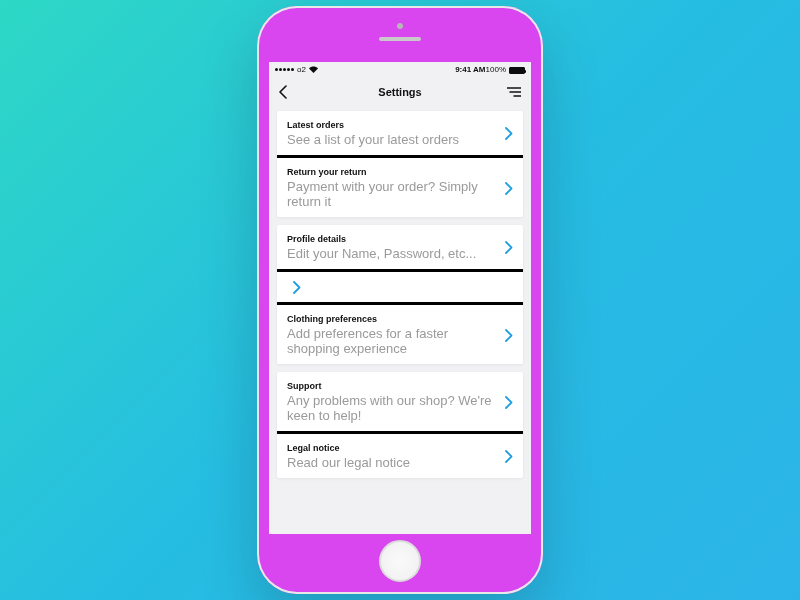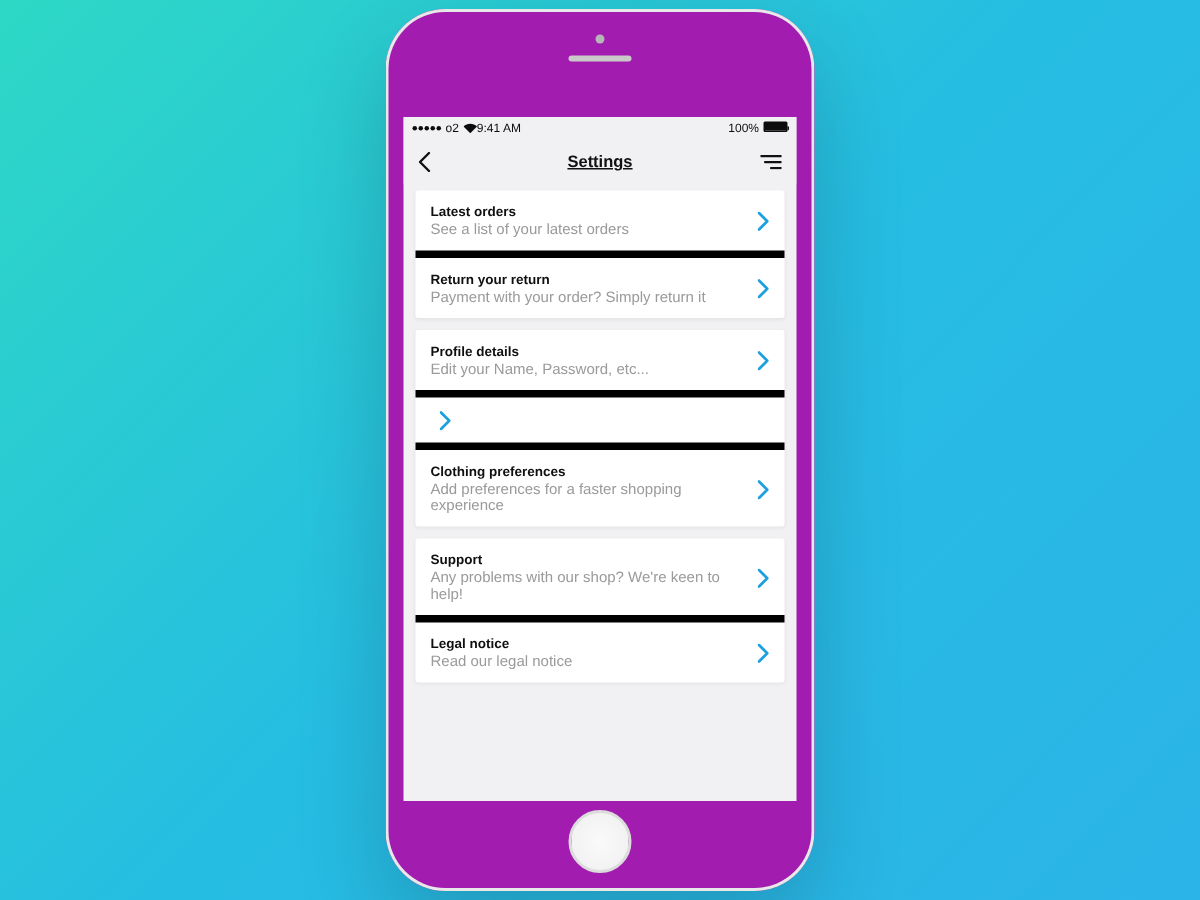--- a/index.html
+++ b/index.html
@@ -9,25 +9,25 @@
     background: linear-gradient(135deg, #2dd8c5 0%, #26bde2 50%, #2bb4e8 100%);
     display: flex;
     justify-content: center;
     align-items: center;
     font-family: -apple-system, "Helvetica Neue", Helvetica, Arial, sans-serif;
     overflow: hidden;
   }
   .phone {
     width: 286px;
     height: 588px;
-    background: #a21caf;
+    background: #d946ef;
     border-radius: 40px;
     box-shadow: 0 25px 60px rgba(0,0,0,0.18), inset 0 0 0 2px #e8e8e8;
     position: relative;
-    padding: 72px 12px 60px 12px;
+    padding: 56px 12px 60px 12px;
   }
   .speaker {
     position: absolute;
     top: 31px;
     left: 50%;
     transform: translateX(-50%);
     width: 42px;
     height: 4px;
     background: #c9c9c9;
     border-radius: 4px;
@@ -68,68 +68,68 @@
     font-size: 8px;
     font-weight: 500;
     color: #0c0c0c;
     background: #f1f1f3;
   }
   .sb-left { display:flex; align-items:center; gap:3px; }
   .dots { display:flex; gap:1px; }
   .dots span { width:3px; height:3px; background:#0c0c0c; border-radius:50%; }
   .wifi { width:9px; height:7px; position:relative;}
   .wifi svg{display:block;}
-  .sb-center { flex:1; text-align:left; font-weight:400; }
-  .sb-right { display:flex; align-items:flex-start; gap:3px; }
+  .sb-center { flex:1; text-align:right; font-weight:700; }
+  .sb-right { display:flex; align-items:flex-end; gap:3px; }
   .battery {
     width: 16px; height: 7px; border:1px solid #0c0c0c; border-radius:1px; position:relative;
   }
   .battery::after{content:"";position:absolute;right:-2px;top:1.5px;width:1.5px;height:3px;background:#0c0c0c;border-radius:0 1px 1px 0;}
   .battery-fill{width:100%;height:100%;background:#0c0c0c;}
   .nav-bar {
     height: 30px;
     display:flex;
     align-items:center;
     padding: 0 10px;
     background:#f1f1f3;
     position:relative;
   }
   .nav-title {
     position:absolute; left:0; right:0; text-align:center;
-    font-size: 11px; font-weight:600; color:#111;text-decoration:underline;
+    font-size: 11px; font-weight:600; color:#111;
   }
   .back-chevron svg, .filter-icon svg { display:block; }
   .back-chevron { z-index:1; }
   .filter-icon { margin-left:auto; z-index:1; }
   .content {
     padding: 4px 8px 8px 8px;
   }
   .card {
     background:#fff;
     border-radius:2px;
     box-shadow: 0 1px 3px rgba(0,0,0,0.06);
     margin-bottom: 8px;
   }
   .row {
     display:flex;
     align-items:center;
     padding: 9px 10px 8px 10px;
-    border-bottom:5px solid #000000;
+    border-bottom:3px solid #000000;
     position:relative;
   }
   .row:last-child{ border-bottom:none; }
   .row-text { flex:1; min-width:0; }
   .row-title {
     font-size: 9px;
     font-weight: 600;
     color:#101010;
     margin-bottom:2px;
   }
   .row-sub {
-    font-size: 10px;
+    font-size: 13px;
     color:#9a9a9a;
     font-weight:400;
   }
   .chevron { flex-shrink:0; margin-left:6px; }
   .chevron svg{display:block;}
 </style>
 </head>
 <body>
 
 <div class="phone">

